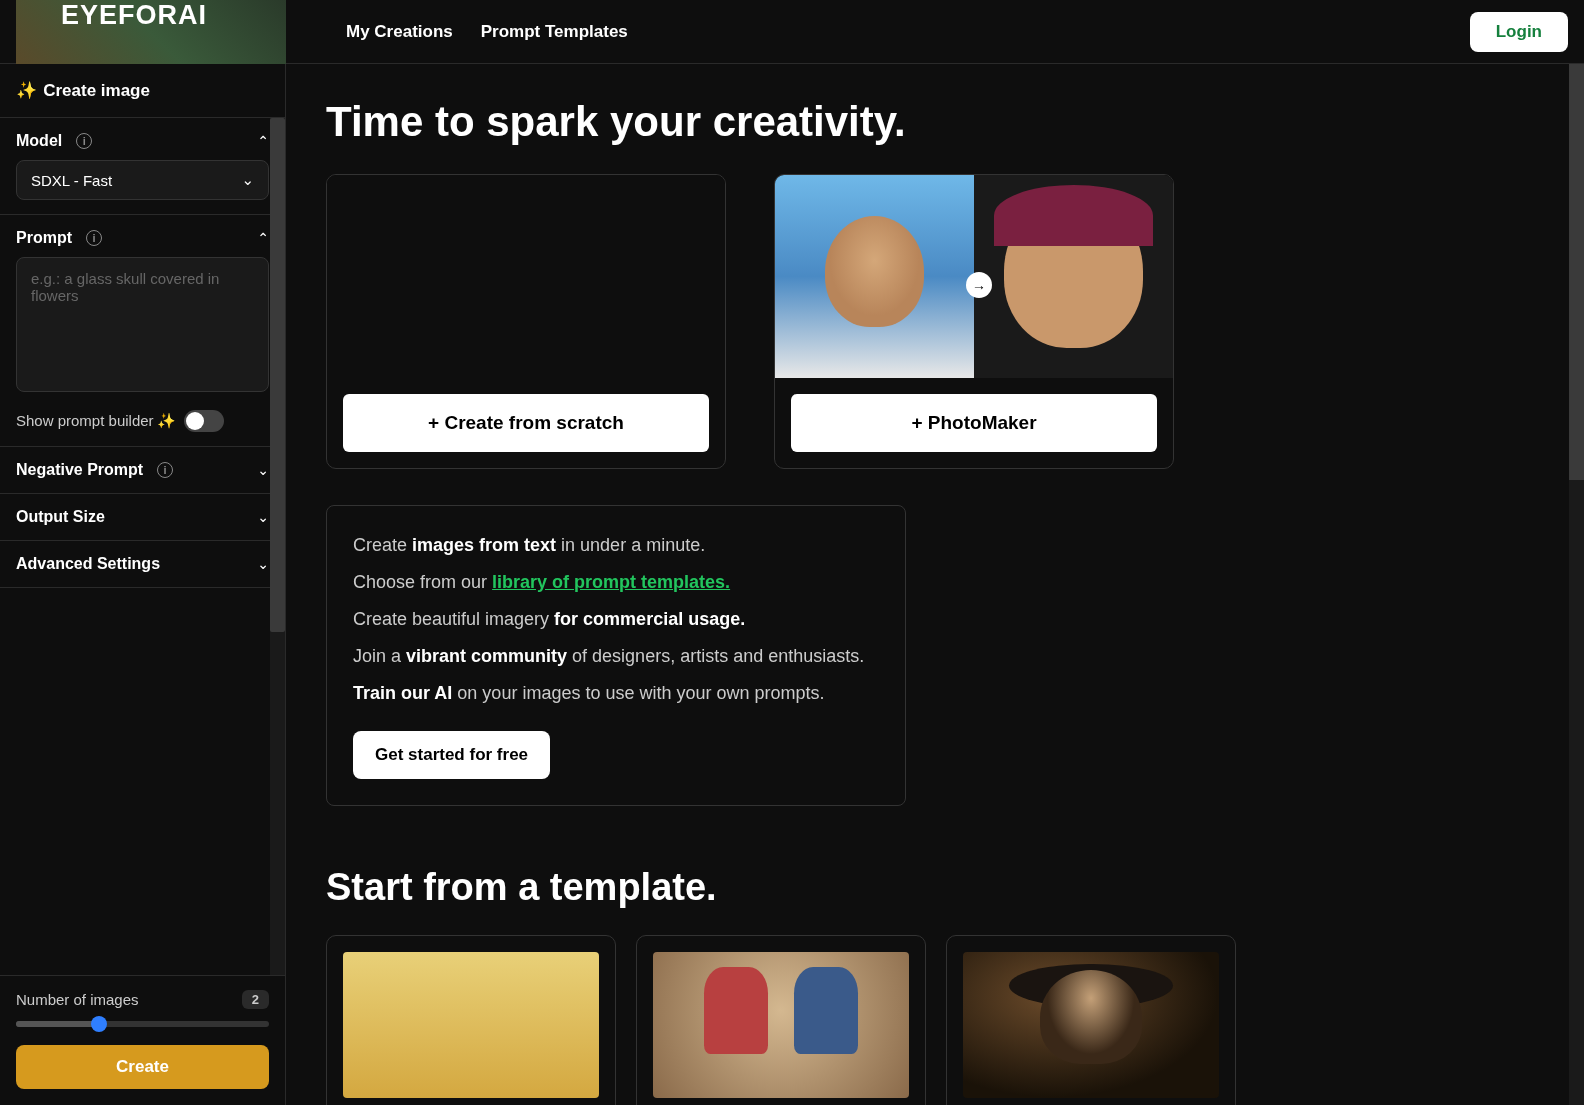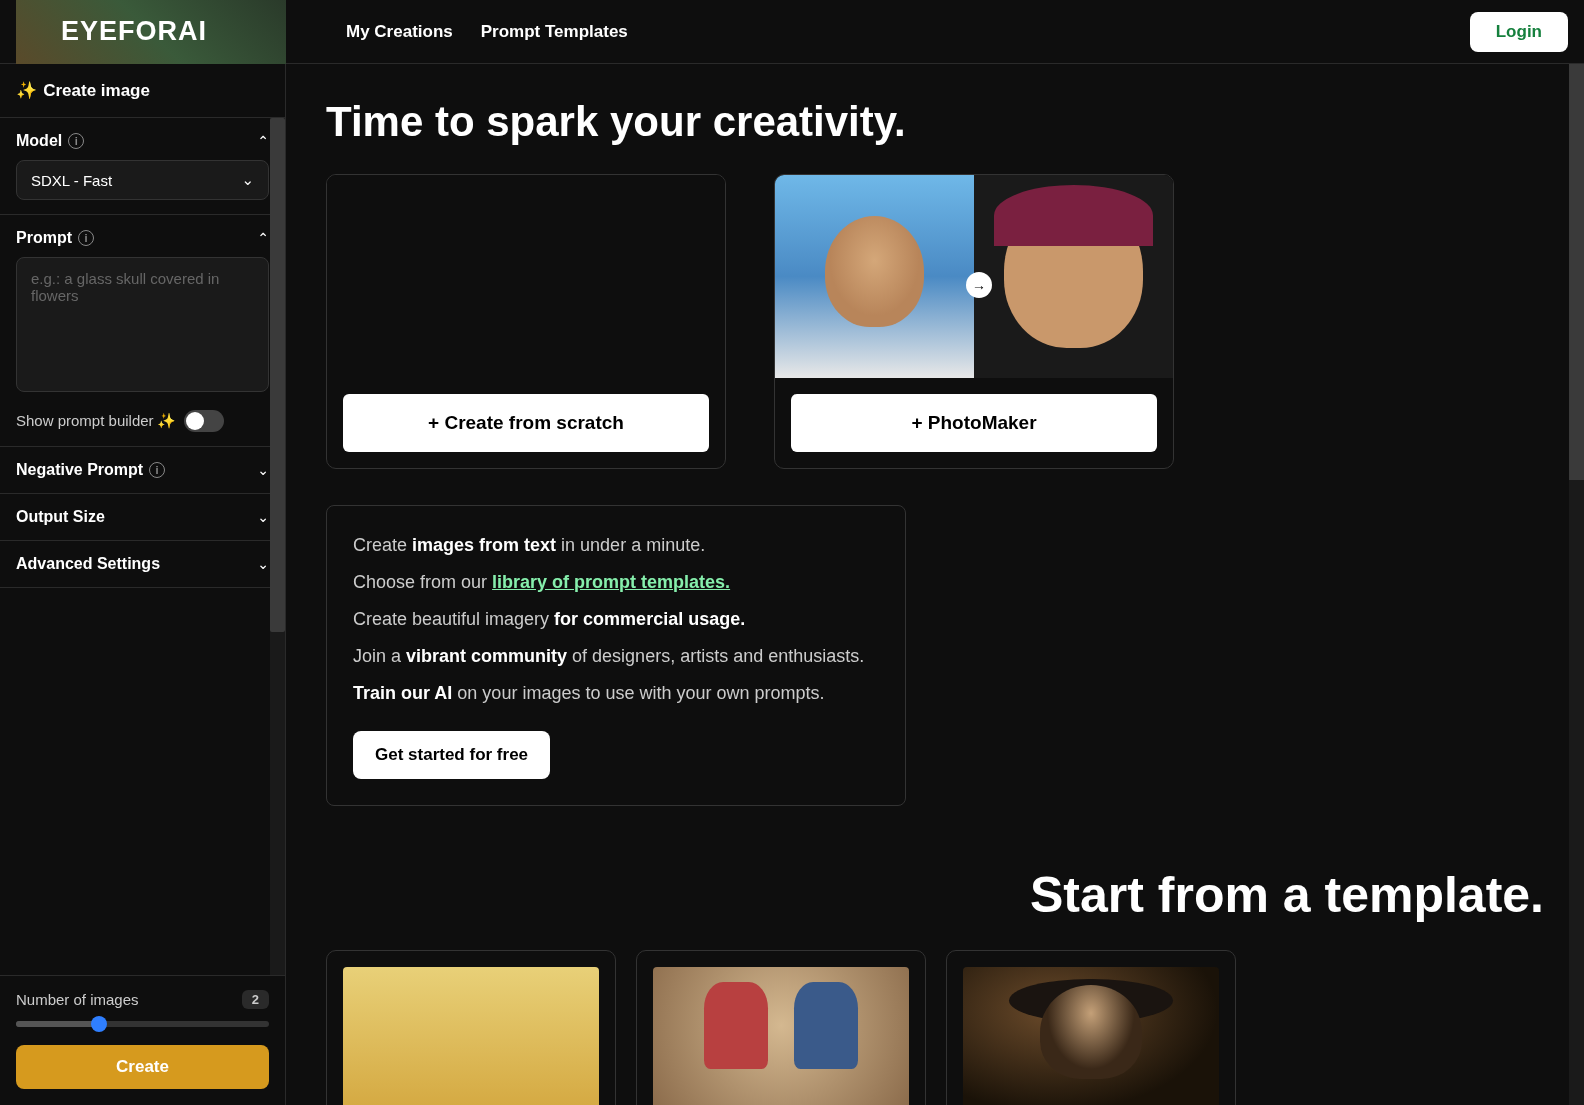--- a/index.html
+++ b/index.html
@@ -20,21 +20,21 @@
   align-items: center;
   padding: 0 16px;
   border-bottom: 1px solid #2a2a2a;
   background: #0e0e0e;
   position: relative;
 }
 .logo {
   width: 270px;
   height: 64px;
   display: flex;
-  align-items: center;
+  align-items: flex-start;
   padding-left: 45px;
   background: linear-gradient(45deg,#5a4a2a,#3a5a3a,#2a3a2a);
 }
 .logo-text { font-weight: 900; font-size: 27px; letter-spacing: 1px; color: #fff; }
 .nav { display: flex; gap: 28px; margin-left: 60px; }
 .nav-item { color: #fff; font-weight: 600; font-size: 17px; cursor: pointer; }
 .login-btn {
   margin-left: auto;
   background: #fff;
   color: #15803d;
@@ -62,21 +62,21 @@
   font-weight: 700;
   font-size: 17px;
   border-bottom: 1px solid #2a2a2a;
   display: flex; align-items: center; gap: 6px;
 }
 .sidebar-scroll { flex:1; overflow-y: auto; position: relative; }
 .sidebar-scrollbar { position:absolute; right:0; top:0; width:15px; height:100%; background:#1a1a1a; }
 .sidebar-scrollbar-thumb { position:absolute; top:0; width:100%; height:60%; background:#3a3a3a; border-radius:2px; }
 .section { border-bottom: 1px solid #2a2a2a; padding: 14px 16px; }
 .section-header { display:flex; align-items:center; justify-content:space-between; cursor:pointer; }
-.section-label { font-weight:700; font-size:16px; display:flex; align-items:center; gap:6px; }
+.section-label { font-weight:700; font-size:16px; display:flex; align-items:center; gap:14px; }
 .chevron { font-size:14px; color:#fff; }
 .info-icon { display:inline-flex; width:16px; height:16px; border:1.5px solid #888; border-radius:50%; justify-content:center; align-items:center; font-size:11px; color:#888; }
 .select {
   margin-top:10px;
   background:#1a1a1a;
   border:1px solid #333;
   border-radius:8px;
   padding:10px 14px;
   display:flex; justify-content:space-between; align-items:center;
   cursor:pointer;
@@ -153,29 +153,29 @@
 
 .info-box {
   width:580px;
   border:1px solid #333;
   border-radius:8px;
   padding:26px 26px;
   margin-bottom:60px;
 }
 .info-line { color:#ccc; font-size:18px; margin-bottom:10px; line-height:1.5; }
 .info-line b { color:#fff; font-weight:700; }
-.info-line a { color:#86efac; text-decoration:underline; font-weight:700; }
+.info-line a { color:#22c55e; text-decoration:underline; font-weight:700; }
 .get-started-btn {
   margin-top:14px;
   background:#fff; color:#000; font-weight:700;
   padding:14px 22px; border:none; border-radius:8px;
   font-size:17px; cursor:pointer;
 }
 
-.section-title2 { font-size:50px; font-weight:800; margin-bottom:26px;text-align:right; }
+.section-title2 { font-size:38px; font-weight:800; margin-bottom:26px; }
 .templates-row { display:flex; gap:20px; }
 .template-card { width:290px; height:180px; border:1px solid #333; border-radius:10px; padding:16px; overflow:hidden; }
 .tmpl-img { width:100%; height:100%; border-radius:4px; }
 .tmpl1 { background:linear-gradient(180deg,#e8d078,#d4a840); }
 .tmpl2 { background:radial-gradient(circle at 50% 40%,#d4b890,#8a6a4a); position:relative; }
 .tmpl2::before{content:"";position:absolute;top:10%;left:20%;width:25%;height:60%;background:#b84040;border-radius:30% 30% 10% 10%;}
 .tmpl2::after{content:"";position:absolute;top:10%;right:20%;width:25%;height:60%;background:#3a5a8a;border-radius:30% 30% 10% 10%;}
 .tmpl3 { background:radial-gradient(ellipse at 35% 30%,#6a4a2a,#1a1208 70%); position:relative;}
 .tmpl3::after{content:"";position:absolute;top:12%;left:30%;width:40%;height:65%;background:radial-gradient(ellipse at 50% 30%,#c4a078,#3a2818 60%);border-radius:50% 50% 40% 40%;}
 .tmpl3::before{content:"";position:absolute;top:8%;left:18%;width:64%;height:30%;background:#1a1410;border-radius:50%;}

